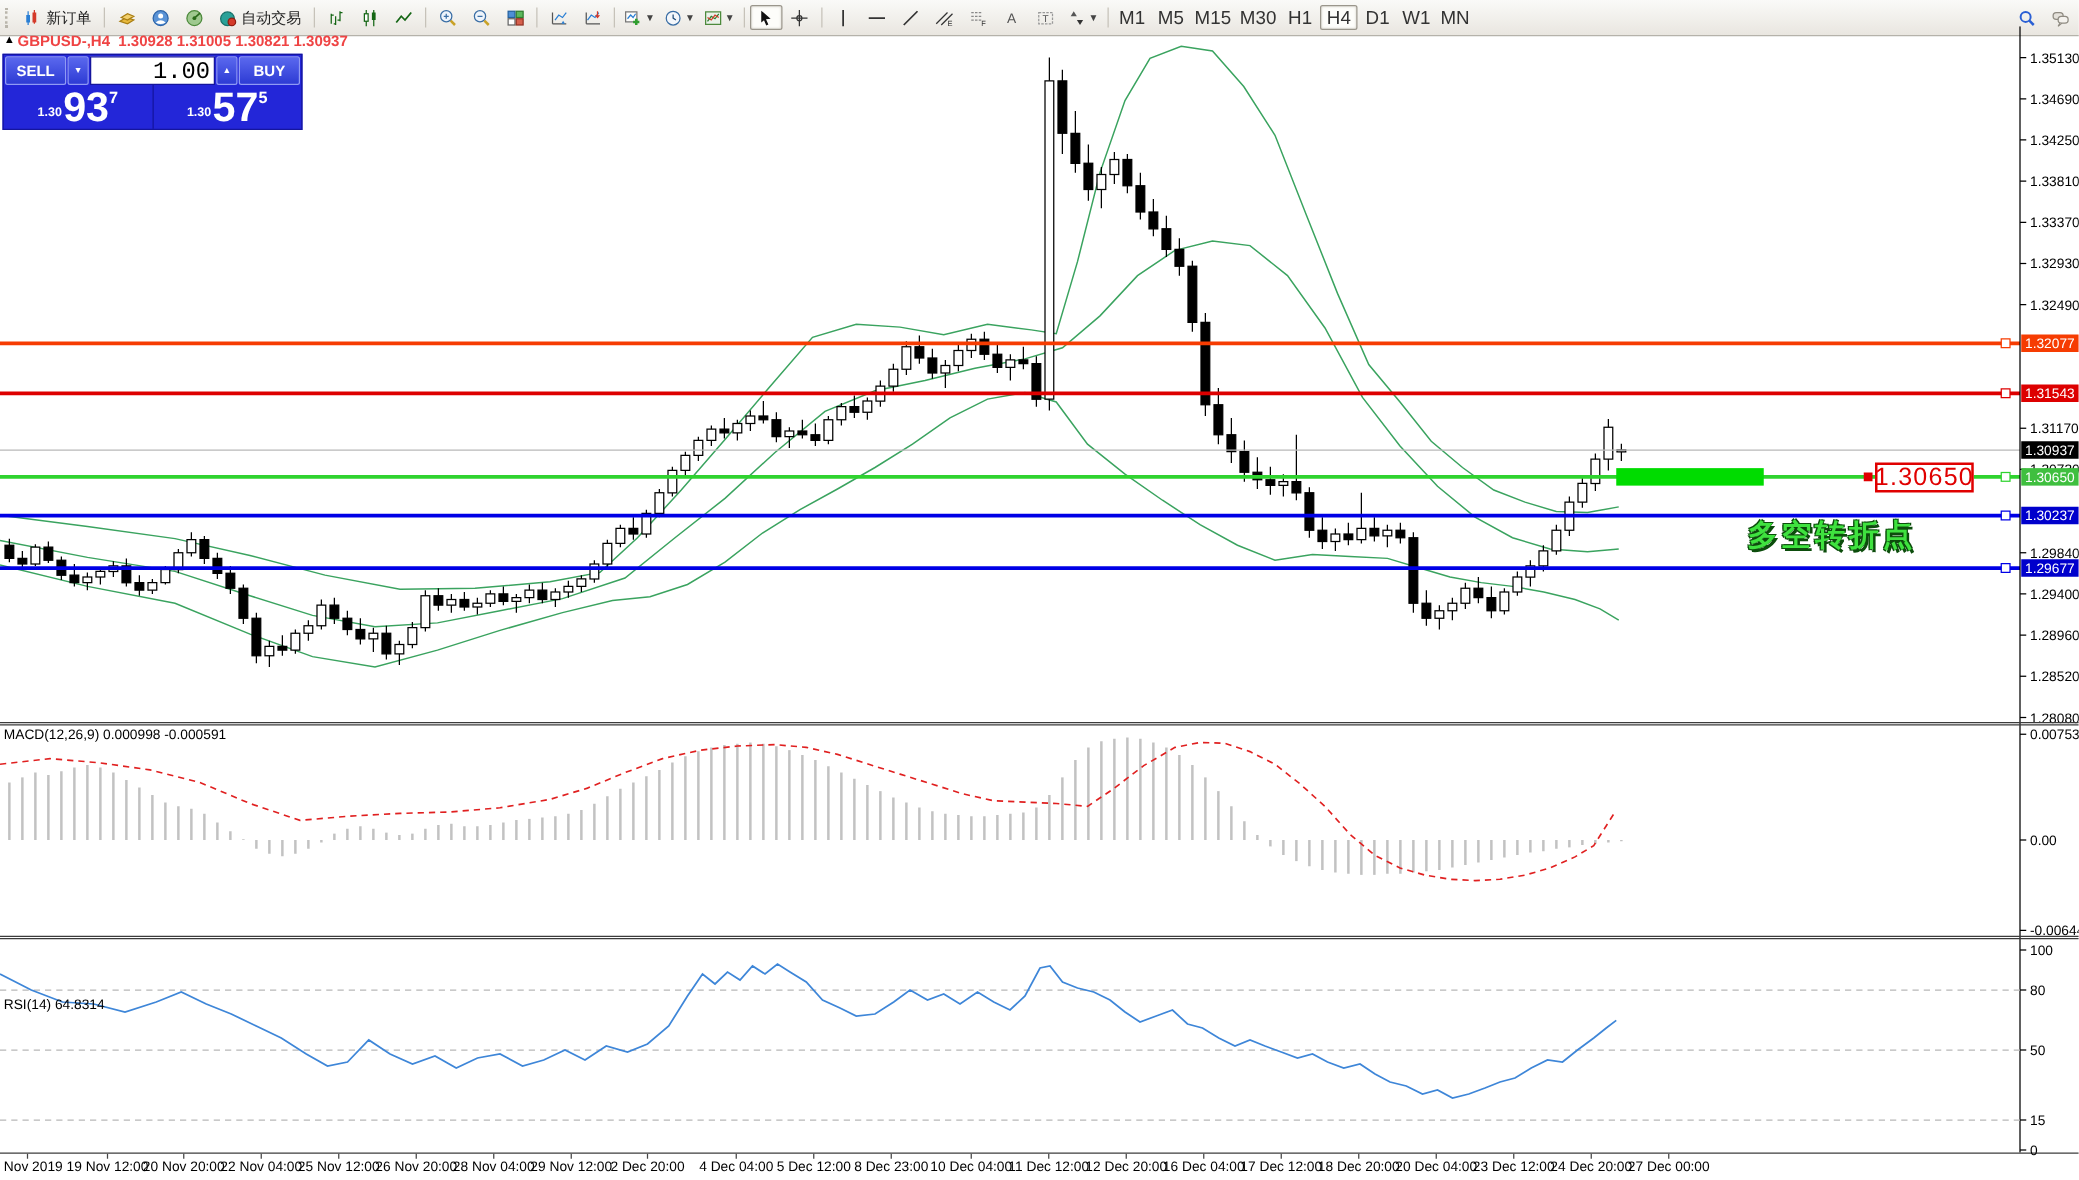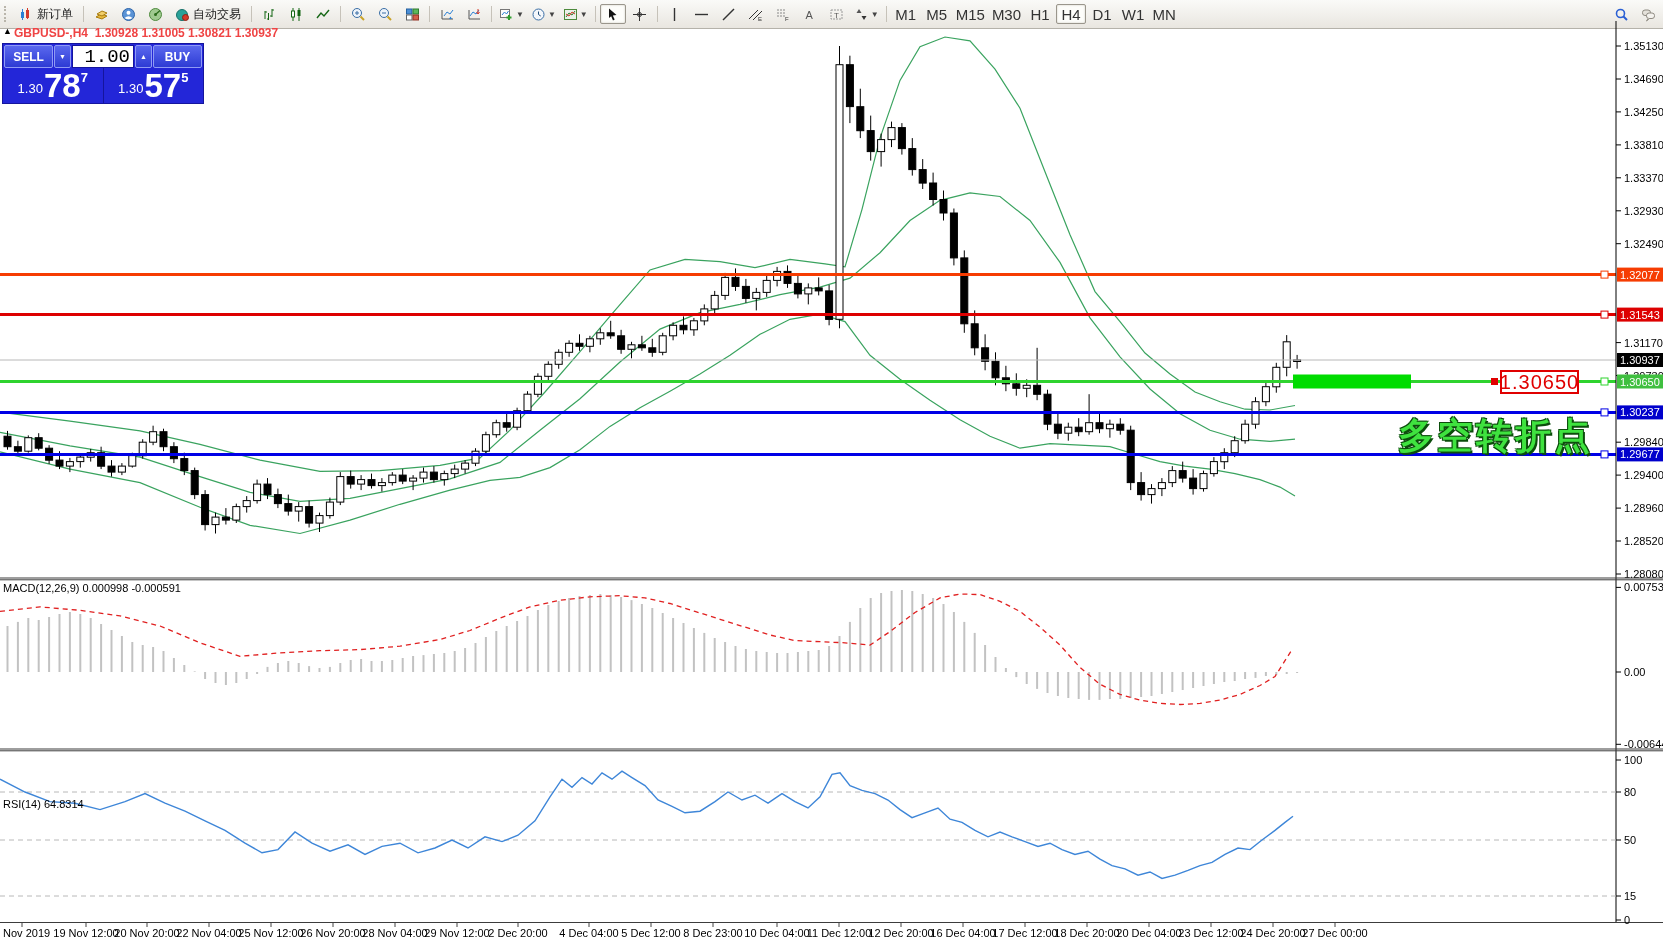--- a/index.html
+++ b/index.html
@@ -16,40 +16,40 @@
   .sep{width:1px;height:16px;background:#c6c2b9;margin:0 3px;}
   .grip{width:4px;height:16px;border-left:2px dotted #b9b5ab;margin:0 2px;}
   .caret{font-size:8px;color:#444;margin-left:2px;}
   .spacer{flex:1;}
   .icon14{width:15px;height:15px;display:block;}
   
   .ohlc-header{position:absolute;left:14px;top:26px;font-size:12px;font-weight:700;color:#ef4444;}
   .collapse-tri{position:absolute;left:3px;top:26px;font-size:9px;color:#000;}
   .ind-label{position:absolute;font-size:11px;color:#000;}
   
-  .qp{position:absolute;left:2px;top:43px;width:202px;height:61px;background:#2326d8;
+  .qp{position:absolute;left:2px;top:43px;width:240px;height:61px;background:#2326d8;
     border:1px solid #15159d;box-sizing:border-box;display:flex;flex-direction:column;}
   .qp-row1{display:flex;height:23px;padding:1px 1px 0 1px;gap:1px;}
   .qp-btn{width:47px;background:linear-gradient(#5a68ee,#2d3bd4);border:1px solid #8f9af4;
     color:#fff;font-size:12px;font-weight:700;display:flex;align-items:center;justify-content:center;border-radius:2px;}
   .qp-spin{width:15px;background:linear-gradient(#5a68ee,#2d3bd4);border:1px solid #8f9af4;
     color:#fff;font-size:7px;display:flex;align-items:center;justify-content:center;border-radius:2px;}
   .qp-vol{flex:1;min-width:0;border:1px solid #15159d;font-size:19px;text-align:right;padding:0 3px;
     font-family:Liberation Mono, monospace;}
   .qp-row2{flex:1;display:flex;color:#fff;}
   .qp-half{flex:1;display:flex;align-items:flex-end;justify-content:center;padding-bottom:2px;}
   .qp-half.right{border-left:1px solid #15159d;}
-  .qp-small{font-size:13px;font-weight:400;margin:0 1px 5px 0;}
+  .qp-small{font-size:10px;font-weight:700;margin:0 1px 5px 0;}
   .qp-big{font-size:33px;font-weight:700;line-height:30px;}
   .qp-sup{font-size:13px;font-weight:700;align-self:flex-start;margin-top:2px;}
   
   .pricebox{position:absolute;left:1500px;top:370px;width:79px;height:24px;background:#fff;
     border:2px solid #e00000;color:#e00000;font-size:20px;letter-spacing:1px;
     display:flex;align-items:center;justify-content:center;box-sizing:border-box;}
-  .cnnote{position:absolute;left:1398px;top:412px;font-size:36px;font-weight:700;color:#3fe23f;
+  .cnnote{position:absolute;left:1398px;top:412px;font-size:24px;font-weight:700;color:#3fe23f;
     letter-spacing:3px;text-shadow:2px 2px 0 #0c4d0c,-1px -1px 0 #0c4d0c,1px -1px 0 #0c4d0c,-1px 1px 0 #0c4d0c;}
   
   #chart-svg{position:absolute;left:0;top:21px;overflow:hidden;}
   #chart-svg text{font-family:"Liberation Sans","DejaVu Sans",sans-serif;font-size:11px;fill:#000;}
   #chart-svg text.tag{fill:#fff;}
 </style>
 </head>
 <body>
 
 <div class="toolbar">
@@ -789,21 +789,21 @@
   <div class="qp-row1">
     <div class="qp-btn">SELL</div>
     <div class="qp-spin">▼</div>
     <input class="qp-vol" value="1.00" style="">
     <div class="qp-spin">▲</div>
     <div class="qp-btn">BUY</div>
   </div>
   <div class="qp-row2">
     <div class="qp-half">
       <span class="qp-small">1.30</span>
-      <span class="qp-big">78</span>
+      <span class="qp-big">93</span>
       <span class="qp-sup">7</span>
     </div>
     <div class="qp-half right">
       <span class="qp-small">1.30</span>
       <span class="qp-big">57</span>
       <span class="qp-sup">5</span>
     </div>
   </div>
 </div>
 

